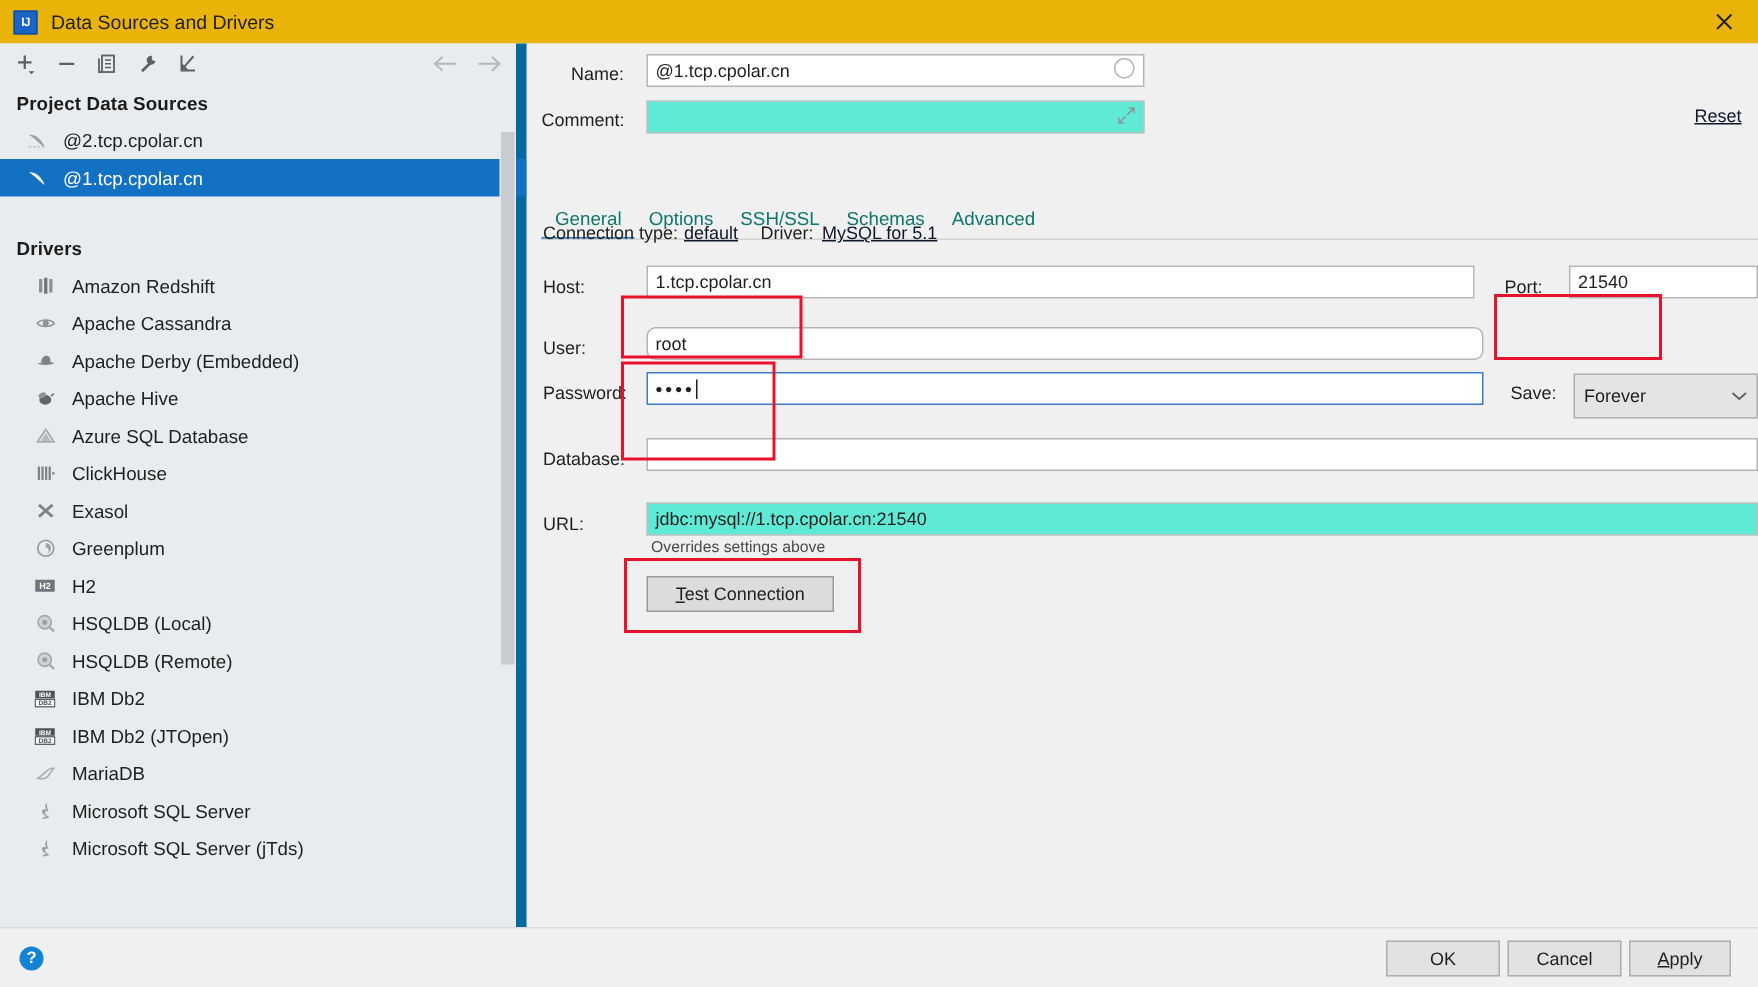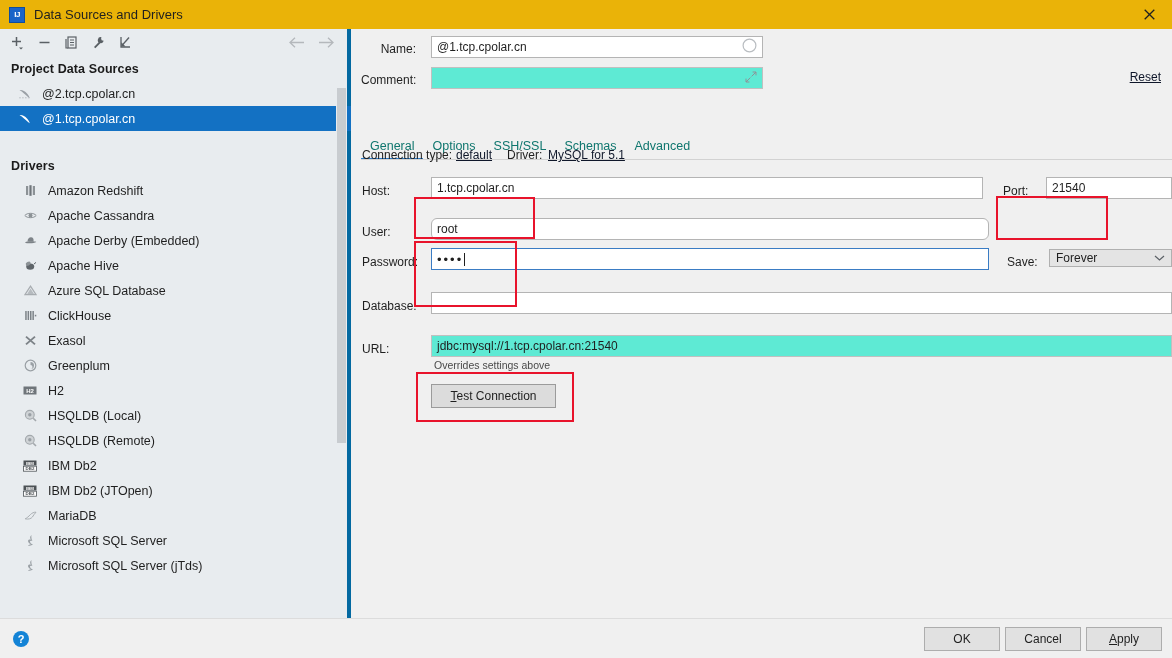--- a/index.html
+++ b/index.html
@@ -36,21 +36,21 @@
     position: absolute; right: 0; top: 0; width: 46px; height: 29px;
     display: flex; align-items: center; justify-content: center;
     cursor: default;
   }
   .tb-close svg { display: block; }
 
   
   .leftpanel {
     position: absolute; left: 0; top: 29px; width: 351px; height: 589px;
     background: #e8ecef;
-    border-right: 4px solid #0369a1;
+    border-right: 7px solid #0369a1;
   }
   .lp-toolbar {
     position: absolute; left: 0; top: 0; width: 351px; height: 27px;
     display: flex; align-items: center;
   }
   .tbtn {
     width: 27px; height: 26px; display: flex; align-items: center;
     justify-content: center; cursor: default;
   }
   .tbtn:first-child { margin-left: 4px; }
@@ -145,21 +145,21 @@
     font-family: "Liberation Sans", sans-serif; font-size: 12px;
     color: #1f1f1f; cursor: default; height: 24px;
     display: flex; align-items: center; justify-content: center;
   }
   .btn.dark { background: #dcdcdc; border-color: #9b9b9b; }
   .mn { text-decoration: underline; }
 
   
   .sel {
     position: absolute; background: #e4e4e4; border: 1px solid #b0b0b0;
-    height: 18px; display: flex; align-items: center; padding: 0 6px;
+    height: 30px; display: flex; align-items: center; padding: 0 6px;
     font-size: 12px; color: #1f1f1f; cursor: default;
   }
   .sel .chev { margin-left: auto; color: #555; }
 
   
   .redbox {
     position: absolute; border: 2px solid #e8132b; pointer-events: none;
   }
 
   
@@ -530,17 +530,17 @@
     <div class="redbox" style="left:644px; top:167px; width:112px; height:44px;"></div>
     <div class="redbox" style="left:62px; top:212px; width:103px; height:66px;"></div>
     <div class="redbox" style="left:64px; top:343px; width:158px; height:50px;"></div>
   </div>
 
   <div class="bottombar"></div>
   <div class="help-icon">?</div>
 
   <div class="btn" style="left:924px; top:627px; width:76px;">OK</div>
   <div class="btn" style="left:1005px; top:627px; width:76px;">Cancel</div>
-  <div class="btn" style="left:1086px; top:627px; width:76px;">
+  <div class="btn" style="left:1086px; top:627px; width:68px;">
     <span><span class="mn">A</span><span>pply</span></span>
   </div>
 
 </div>
 
 </body></html>

